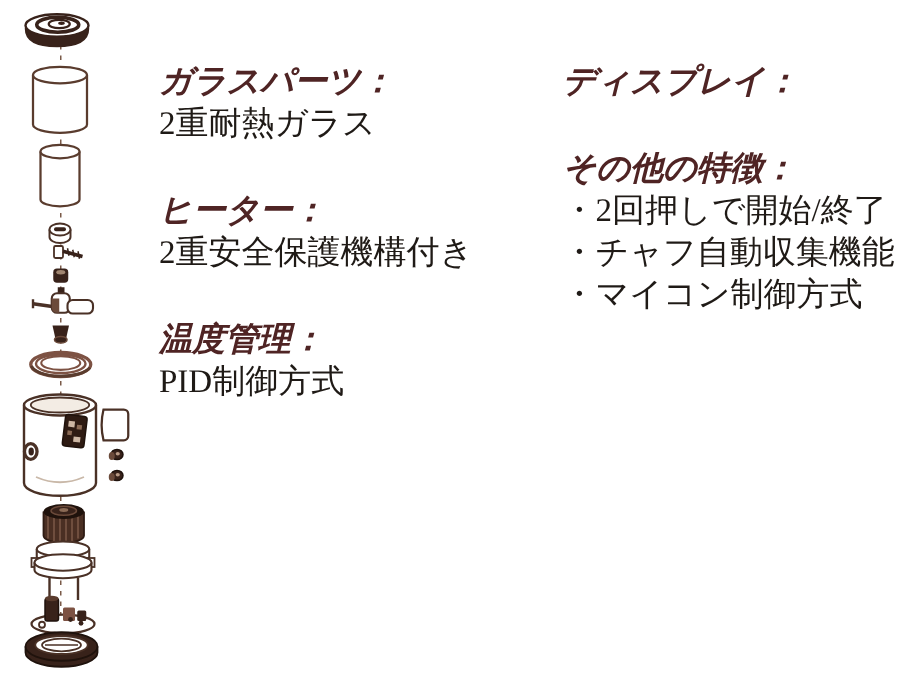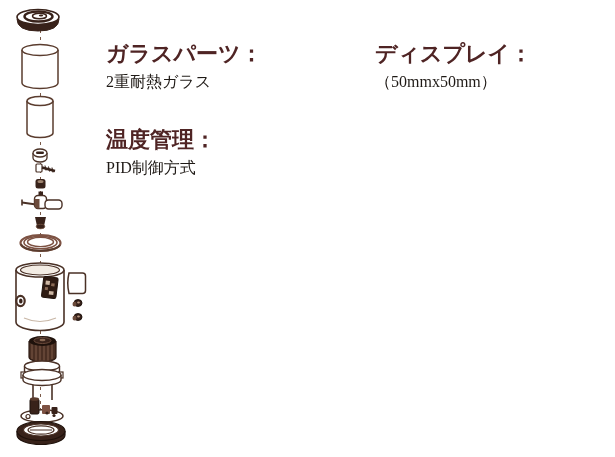--- a/index.html
+++ b/index.html
@@ -12,24 +12,24 @@
   }
   .figure{
     position:absolute;left:0;top:0;width:100px;height:457px;
   }
   .col{position:absolute;top:40px;}
   .col-left{left:106px;width:266px;}
   .col-right{left:375px;width:238px;}
   .spec-section{margin:0 0 30px 0;}
   .spec-heading{
     font-size:22px;line-height:28px;font-weight:bold;
-    color:#4f2424;white-space:nowrap;
+    color:#4f2424;white-space:nowrap;font-style:italic;
   }
   .spec-line{
-    font-size:16px;line-height:28px;
+    font-size:22px;line-height:28px;
     color:#1f1a16;white-space:nowrap;
   }
 </style>
 </head>
 <body>
 
 <div class="stage">
 
   <svg class="figure" viewBox="0 0 100 457" aria-hidden="true">
 
@@ -169,25 +169,34 @@
       <line x1="30" y1="430" x2="52" y2="430" stroke="#4a3126" stroke-width="1"></line>
     </g>
   </svg>
 
   <div class="col col-left">
     <div class="spec-section">
       <div class="spec-heading">ガラスパーツ：</div>
       <div class="spec-line">2重耐熱ガラス</div>
     </div>
     <div class="spec-section">
+      <div class="spec-heading">ヒーター：</div>
+      <div class="spec-line">2重安全保護機構付き</div>
+    </div>
+    <div class="spec-section">
       <div class="spec-heading">温度管理：</div>
       <div class="spec-line">PID制御方式</div>
     </div>
   </div>
 
   <div class="col col-right">
     <div class="spec-section">
       <div class="spec-heading">ディスプレイ：</div>
-      <div class="spec-line">（50mmx50mm）</div>
+    </div>
+    <div class="spec-section">
+      <div class="spec-heading">その他の特徴：</div>
+      <div class="spec-line">・2回押しで開始/終了</div>
+      <div class="spec-line">・チャフ自動収集機能</div>
+      <div class="spec-line">・マイコン制御方式</div>
     </div>
   </div>
 
 </div>
 
 </body></html>

